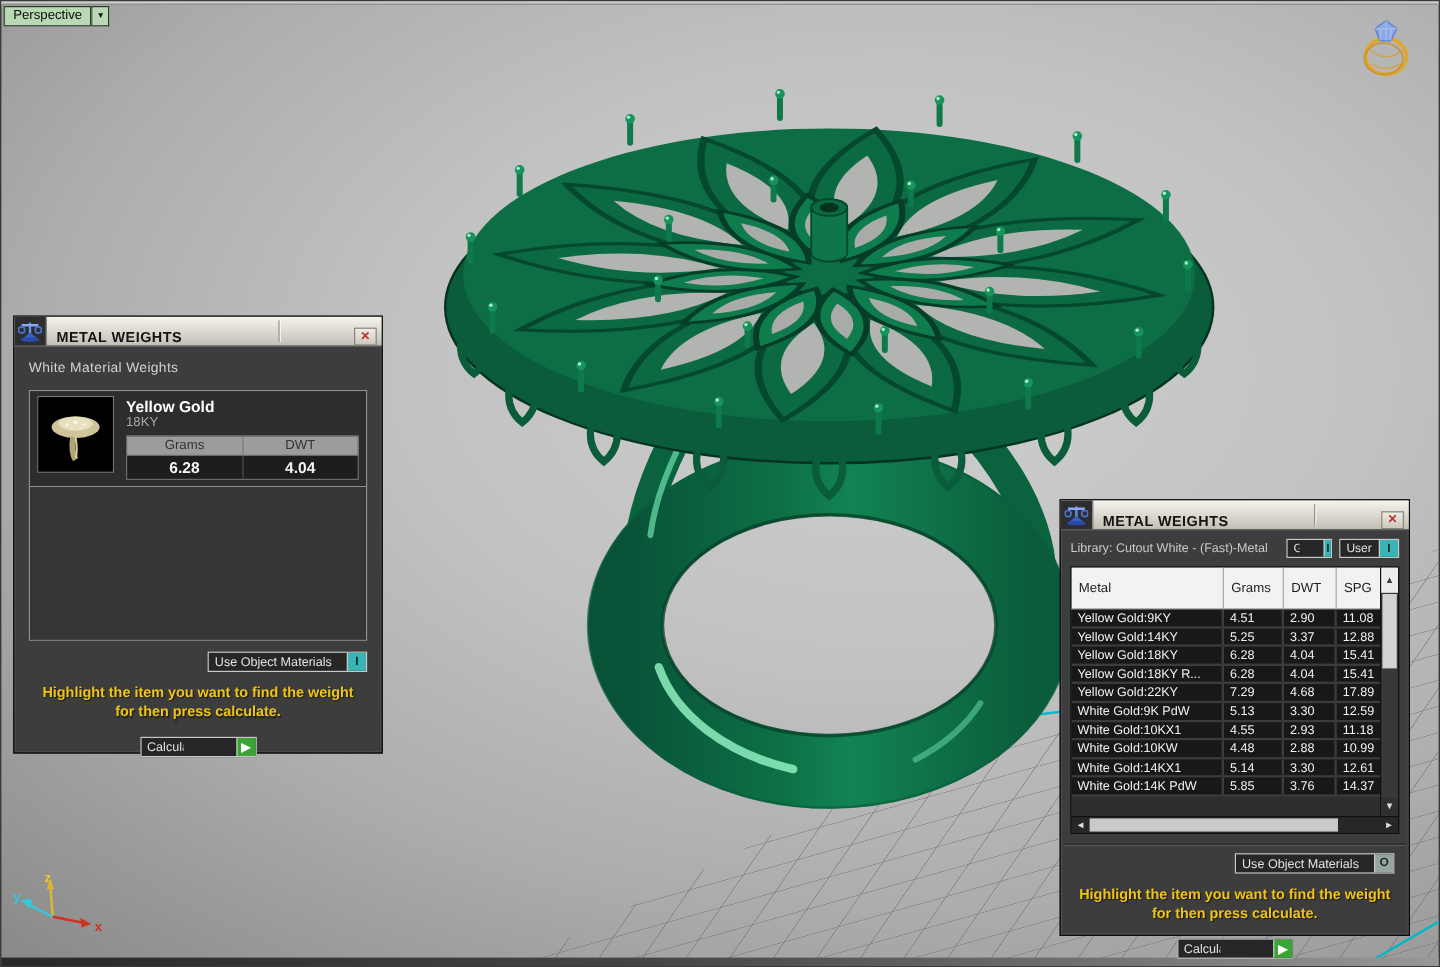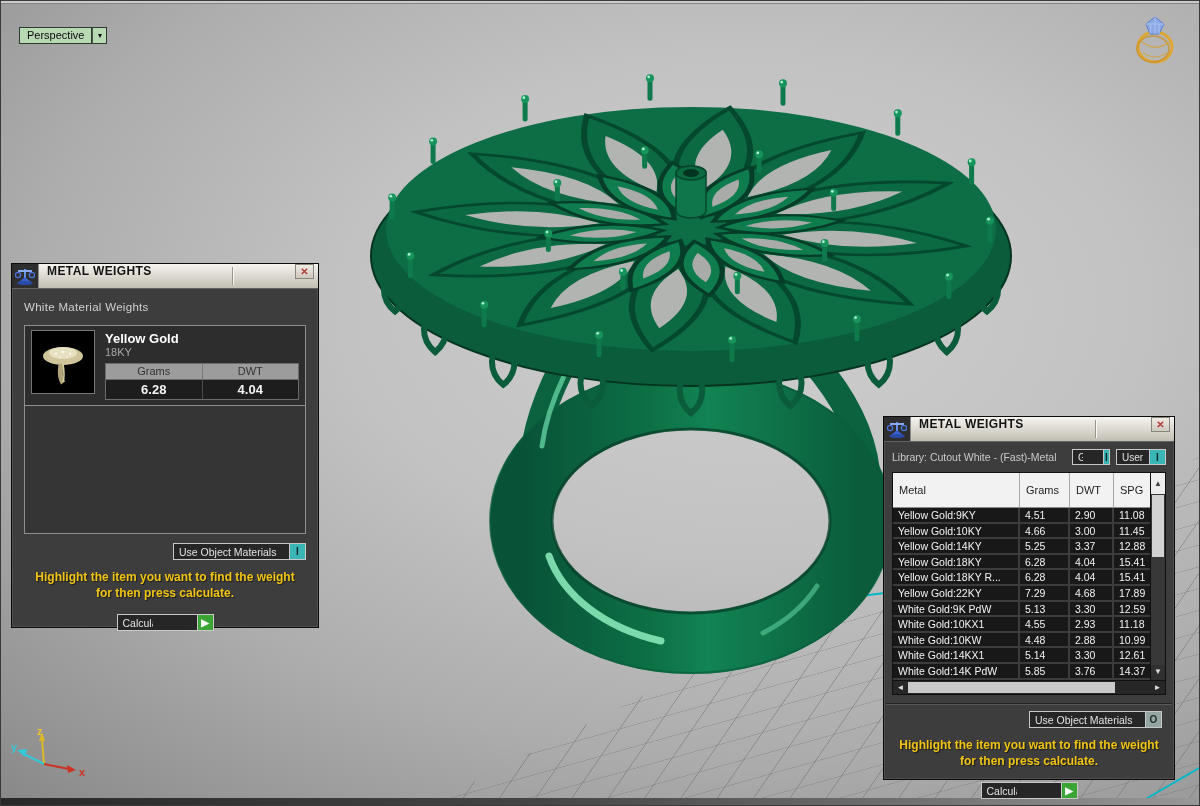--- a/index.html
+++ b/index.html
@@ -8,30 +8,30 @@
     position:relative;width:1200px;height:806px;overflow:hidden;
     font-family:"Liberation Sans",sans-serif;
     background:radial-gradient(ellipse 1150px 720px at 62% 38%,
       #cecece 0%, #c2c2c2 35%, #adadad 62%, #909090 88%, #808080 100%);
     border:1px solid #3a3a3a;
   }
   .top-strip{position:absolute;top:0;left:0;right:0;height:3px;background:#cbcbcb;border-bottom:1px solid #868686;z-index:8;}
   .bottom-strip{position:absolute;left:0;right:0;bottom:0;height:7px;z-index:2;
     background:linear-gradient(90deg,#282828,#454545 45%,#6f6f6f 75%,#989898);}
   
-  .persp-tab{position:absolute;left:18px;top:4px;display:flex;z-index:9;margin-top:22px;}
+  .persp-tab{position:absolute;left:2px;top:4px;display:flex;z-index:9;}
   .persp-label{background:#b9d8b4;border:1px solid #2f3a2f;font-size:11px;padding:1px 7px 2px;color:#0a0a0a;}
   .persp-drop{background:#b9d8b4;border:1px solid #2f3a2f;border-left:1px solid #4c5a4c;width:15px;text-align:center;font-size:7px;line-height:15px;color:#111;}
   .gizmo{position:absolute;left:8px;top:722px;z-index:3;}
   .watermark{position:absolute;left:1122px;top:8px;z-index:3;opacity:.95;}
   .grid-svg{position:absolute;left:300px;top:436px;z-index:1;}
   .ring-svg{position:absolute;left:330px;top:50px;z-index:3;}
   
   .mw-panel{position:absolute;background:#3d3d3d;border:1px solid #0b0b0b;box-shadow:0 0 0 1px #4e4e4e inset;}
-  .tb{height:25px;display:flex;align-items:flex-start;background:linear-gradient(#f6f4ee,#c2beb4);border-bottom:1px solid #636363;}
+  .tb{height:25px;display:flex;align-items:flex-end;background:linear-gradient(#f6f4ee,#c2beb4);border-bottom:1px solid #636363;}
   .tb-icon{width:27px;height:24px;background:#2e2e2e;border-right:1px solid #8a8a8a;display:flex;align-items:center;justify-content:center;}
   .tb-title{font-size:12px;font-weight:bold;color:#141414;padding:0 8px;letter-spacing:.4px;white-space:nowrap;}
   .tb-fill1{flex:1;}
   .tb-groove{width:2px;align-self:stretch;margin:3px 0;border-left:1px solid #98948a;border-right:1px solid #fbfaf6;}
   .tb-fill2{flex:.85;}
   .tb-close{width:19px;height:15px;margin-right:4px;background:linear-gradient(#efece6,#cdc9bf);
     border:1px solid #8a867c;color:#b23a34;font-size:10px;font-weight:bold;line-height:13px;text-align:center;cursor:default;}
   .panel-body{padding:0 12px;}
   .section-label{margin:12px 0 12px;font-size:11.5px;color:#d2d2d2;letter-spacing:.3px;}
   
@@ -404,26 +404,20 @@
             <div class="hcell c3">SPG</div>
           </div>
           <div class="tbody">
               <div class="trow">
                 <div class="tcell c0">Yellow Gold:9KY</div>
                 <div class="tcell c1">4.51</div>
                 <div class="tcell c2">2.90</div>
                 <div class="tcell c3">11.08</div>
               </div>
               <div class="trow">
-                <div class="tcell c0">Yellow Gold:10KY</div>
-                <div class="tcell c1">4.66</div>
-                <div class="tcell c2">3.00</div>
-                <div class="tcell c3">11.45</div>
-              </div>
-              <div class="trow">
                 <div class="tcell c0">Yellow Gold:14KY</div>
                 <div class="tcell c1">5.25</div>
                 <div class="tcell c2">3.37</div>
                 <div class="tcell c3">12.88</div>
               </div>
               <div class="trow">
                 <div class="tcell c0">Yellow Gold:18KY</div>
                 <div class="tcell c1">6.28</div>
                 <div class="tcell c2">4.04</div>
                 <div class="tcell c3">15.41</div>

